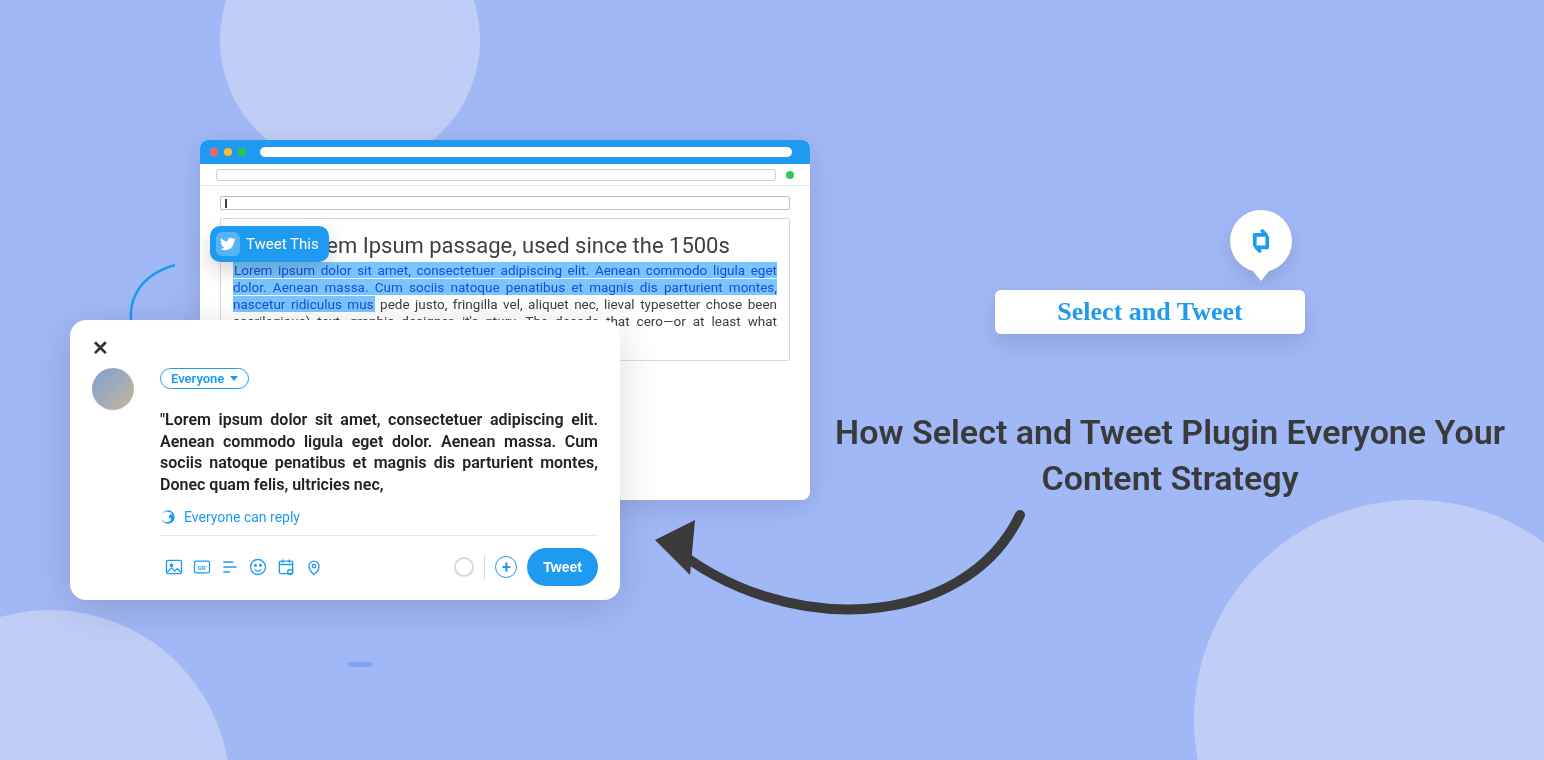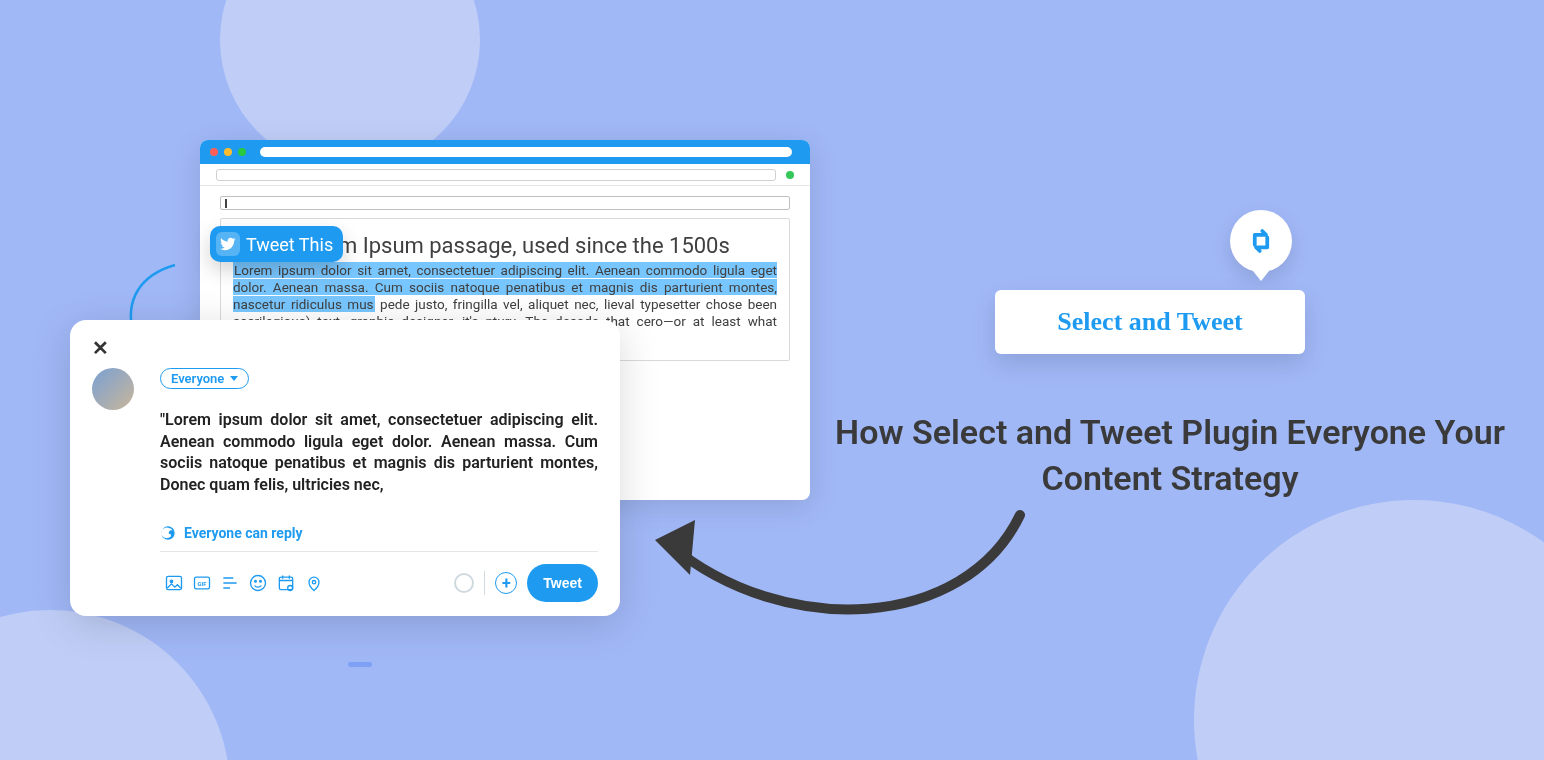--- a/index.html
+++ b/index.html
@@ -28,28 +28,28 @@
 
   .page {
     padding: 10px 20px 20px 20px;
   }
   .page-url { height:14px; border:1px solid #bfbfbf; border-radius:2px; margin-bottom:8px; position:relative;}
   .page-url::after{content:""; position:absolute; left:4px; top:2px; width:2px; height:9px; background:#444;}
   .article-title {
     font-size: 22px; color:#404040; margin: 6px 0 4px 0; white-space:nowrap; overflow:hidden;
   }
   .article-body { font-size: 13.5px; color:#404040; text-align: justify; line-height:1.25; }
-  .article-body .hl { background:#78c6ff; color:#404040; padding:0 1px; }
+  .article-body .hl { background:#78c6ff; color:#1d4ed8; padding:0 1px; }
   .article-wrap{ border:1px solid #d9d9d9; border-radius:2px; padding:8px 12px 14px 12px; }
 
   
   .tweet-this {
     position:absolute; left:10px; top:86px; display:flex; align-items:center;
     background:#1e9bf0; color:#fff; padding:6px 10px 6px 6px; border-radius:10px;
-    font-size:18px; box-shadow:0 8px 20px rgba(0,0,0,.18);
+    font-size:15px; box-shadow:0 8px 20px rgba(0,0,0,.18);
   }
   .tweet-this .tw-ico{
     width:24px; height:24px; background:rgba(255,255,255,.25); border-radius:6px; display:flex; align-items:center; justify-content:center; margin-right:6px;
   }
   .tweet-this svg{ width:16px; height:16px; fill:#fff; }
 
   
   .compose {
     position:absolute; left:70px; top:320px; width:550px; background:#fff;
     border-radius:16px; box-shadow:0 8px 40px rgba(0,0,0,.15); padding:16px 22px 14px 22px;
@@ -57,21 +57,21 @@
   .close-x{ font-size:20px; font-weight:700; color:#333; }
   .compose-row{ display:flex; gap:26px; margin-top:8px;}
   .avatar{ width:42px; height:42px; border-radius:50%; background:linear-gradient(135deg,#7aa0d4,#c8b69a); flex-shrink:0; }
   .rhs{ flex:1; }
   .everyone-chip{
     display:inline-flex; align-items:center; gap:6px; border:1px solid #1e9bf0; color:#1e9bf0;
     font-size:13px; font-weight:600; padding:2px 10px; border-radius:14px;
   }
   .chev{ width:0; height:0; border-left:4px solid transparent; border-right:4px solid transparent; border-top:5px solid #1e9bf0;}
   .compose-text{ margin-top:20px; font-size:16px; font-weight:600; color:#222; text-align:justify; line-height:1.35; }
-  .reply-row{ display:flex; align-items:center; gap:8px; color:#1e9bf0; font-size:14px; font-weight:700; margin-top:30px; }
+  .reply-row{ display:flex; align-items:center; gap:8px; color:#1e9bf0; font-size:14px; font-weight:400; margin-top:14px; }
   .globe{ width:16px; height:16px; fill:#1e9bf0;}
   .hr{ height:1px; background:#e6e6e6; margin:10px 0 12px 0;}
   .toolbar{ display:flex; align-items:center; }
   .tool{ width:28px; height:28px; display:flex; align-items:center; justify-content:center; }
   .tool svg{ width:20px; height:20px; stroke:#1e9bf0; fill:none; stroke-width:1.6;}
   .toolbar-right{ margin-left:auto; display:flex; align-items:center; gap:10px;}
   .ring{ width:20px; height:20px; border:2px solid #cfd9de; border-radius:50%; }
   .divider{ width:1px; height:24px; background:#cfd9de;}
   .plus{ width:22px; height:22px; border:1px solid #1e9bf0; border-radius:50%; display:flex; align-items:center; justify-content:center; color:#1e9bf0; font-weight:700;}
   .tweet-btn{ background:#1e9bf0; color:#fff; border:none; font-weight:700; font-size:14px; padding:11px 16px; border-radius:20px;}
@@ -79,21 +79,21 @@
   
   .arrow-small{ position:absolute; left:105px; top:260px; }
   .arrow-small svg{ stroke:#1e9bf0; fill:none; stroke-width:2.5; }
 
   
   .arrow-big{ position:absolute; left:625px; top:490px; }
   .arrow-big svg{ stroke:#3a3a3a; fill:none; stroke-width:10; stroke-linecap:round; }
 
   
   .brand-card{
-    position:absolute; left:995px; top:290px; width:310px; height:64px; background:#fff;
+    position:absolute; left:995px; top:290px; width:310px; height:44px; background:#fff;
     border-radius:6px; box-shadow:0 10px 24px rgba(0,0,0,.12); display:flex; align-items:center; justify-content:center;
     font-family: "Comic Sans MS", "Segoe Script", cursive; color:#1e9bf0; font-size:26px; font-weight:700;
   }
   .retweet-badge{
     position:absolute; left:1230px; top:210px; width:62px; height:62px; background:#fff; border-radius:50%;
     box-shadow:0 8px 20px rgba(0,0,0,.12); display:flex; align-items:center; justify-content:center;
   }
   .retweet-badge::after{
     content:""; position:absolute; bottom:-9px; left:50%; transform:translateX(-50%);
     width:0; height:0; border-left:8px solid transparent; border-right:8px solid transparent; border-top:10px solid #fff;

